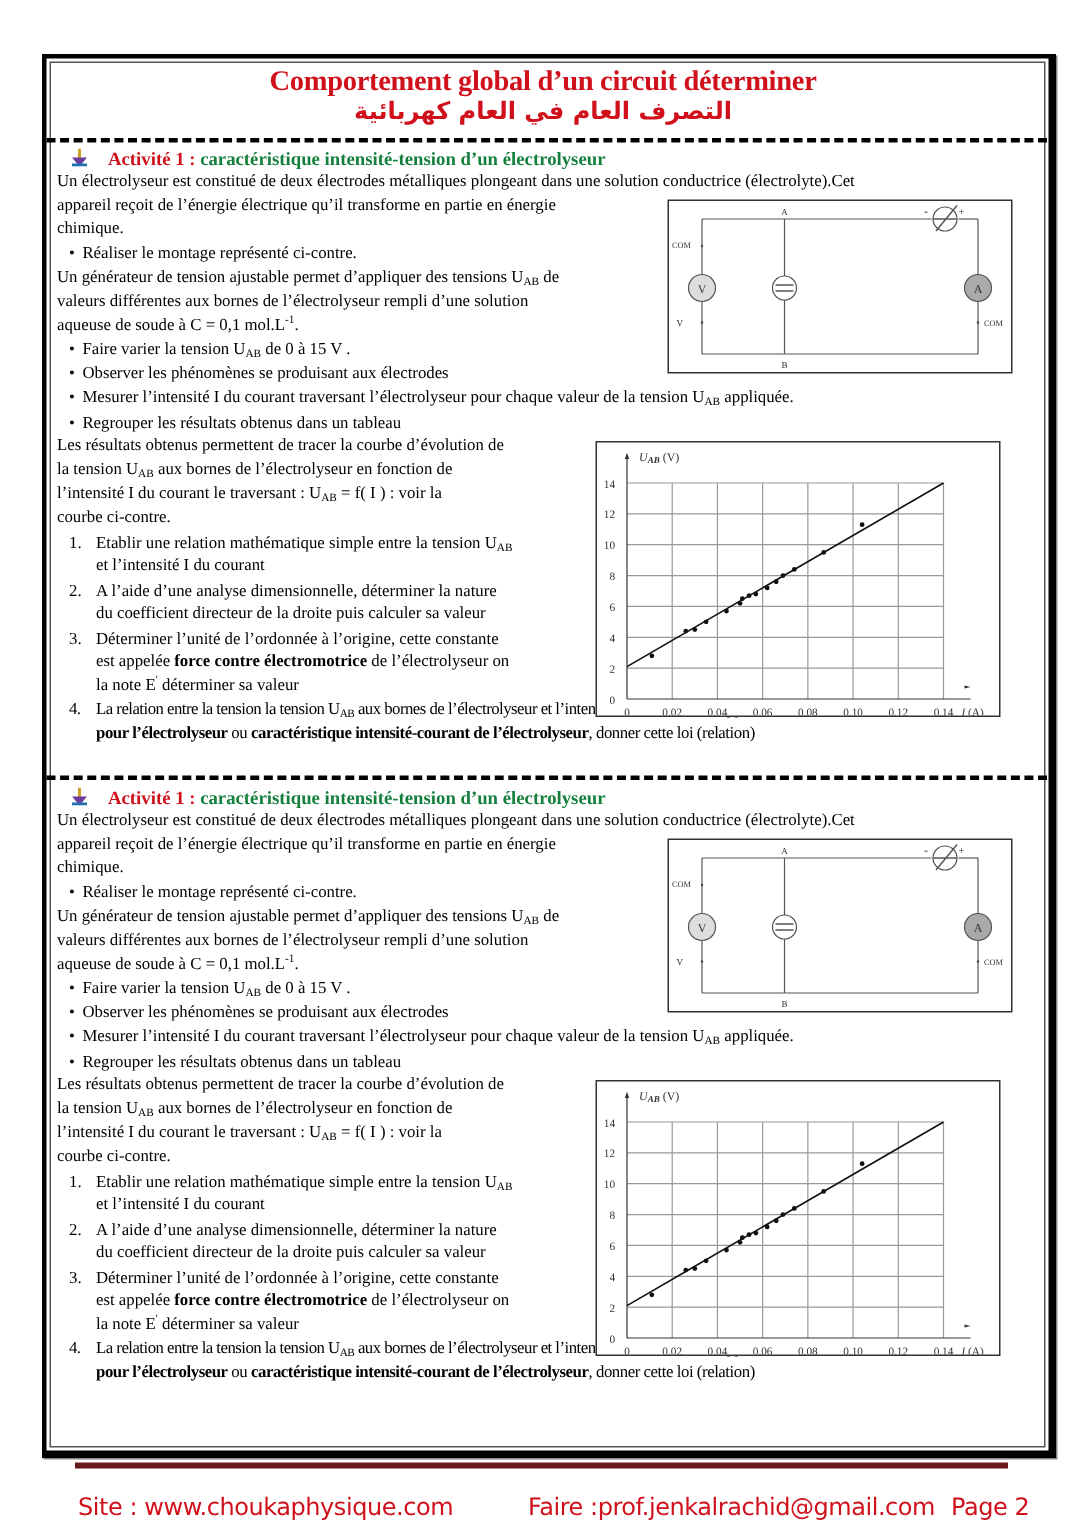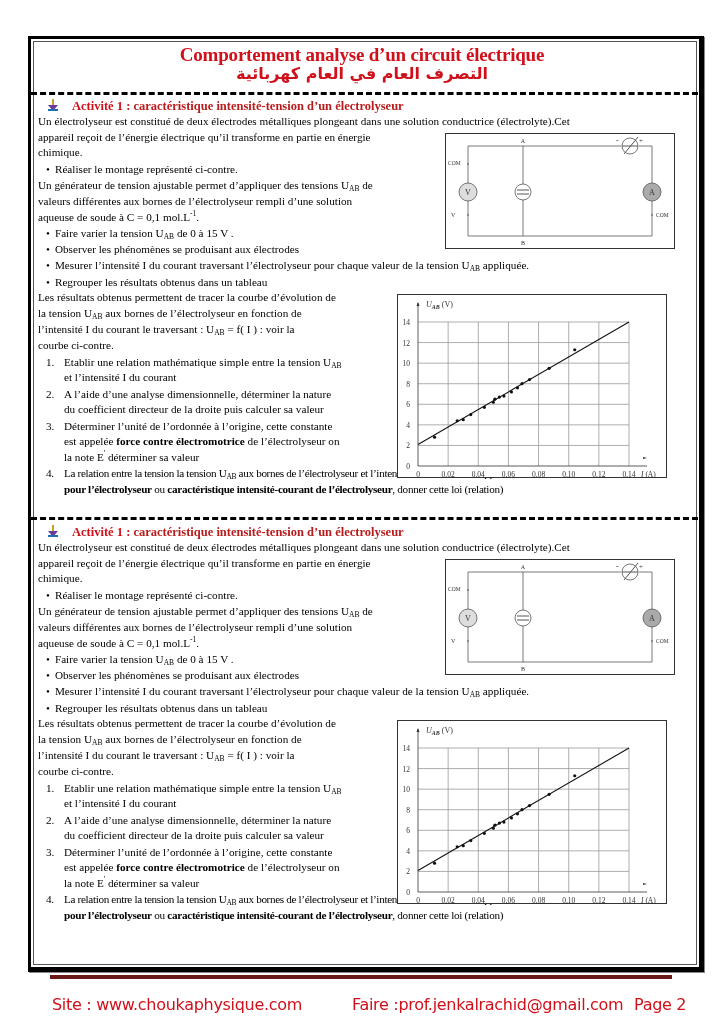--- a/index.html
+++ b/index.html
@@ -11,21 +11,21 @@
   .frame-inner { position:absolute; left:2px; top:2px; right:2px; bottom:2px; border:1px solid #555; }
   .title-fr { position:absolute; left:0; width:724px; top:44px; text-align:center;
               color:#d0101a; font-weight:bold; font-size:19px; letter-spacing:-0.2px; }
   .title-ar { position:absolute; left:0; width:724px; top:64px; text-align:center;
               color:#d0101a; font-weight:bold; font-size:16px; direction:rtl;
               font-family:"DejaVu Sans", sans-serif; }
   .dash { position:absolute; left:31px; width:667px; height:0; border-top:3px dashed #000; }
   .section { position:absolute; left:38px; width:660px; font-size:11.2px; line-height:15.6px; }
   .sec-title { position:absolute; left:10px; font-weight:bold; font-size:12.5px; white-space:nowrap; }
   .sec-title .act { color:#d0101a; }
-  .sec-title .sub { color:#b91c1c; }
+  .sec-title .sub { color:#15803d; }
   .pin { display:inline-block; width:10px; height:12px; margin-right:14px; vertical-align:-1px; position:relative; }
   .line { position:absolute; white-space:nowrap; }
   sub { font-size:7.5px; vertical-align:-2px; line-height:0; }
   sup { font-size:7.5px; line-height:0; }
   .bul::before { content:"\2022"; margin-right:5px; }
   .num { display:inline-block; width:18px; }
   .b { font-weight:bold; }
   .circuit { position:absolute; border:1px solid #333; background:#fff; }
   .chartbox { position:absolute; border:1px solid #333; background:#fff; }
   .footer { position:absolute; top:995px; font-family:"DejaVu Sans", sans-serif; font-weight:normal;
@@ -33,21 +33,21 @@
   .footbar { position:absolute; left:50px; top:975px; width:622px; height:4px; background:#6b1a1a; }
   svg text { font-family:"Liberation Serif", serif; }
 </style>
 </head>
 <body>
 
 <div class="frame">
     <div class="frame-inner"></div>
   </div>
 
-<div class="title-fr">Comportement analyse d’un circuit électrique</div>
+<div class="title-fr">Comportement global d’un circuit déterminer</div>
 <div class="title-ar">التصرف العام في العام كهربائية</div>
 
 <div class="dash" style="top:92px"></div>
 <div class="dash" style="top:517px"></div>
 
 <div id="sections-host">
   <div class="section" style="top: 99px;">
     <div class="sec-title" style="top:0px">
       <span class="pin">
         <svg width="10" height="12" viewBox="0 0 10 12">

